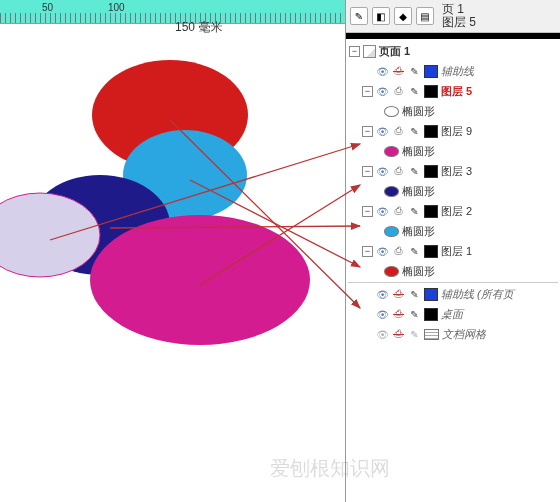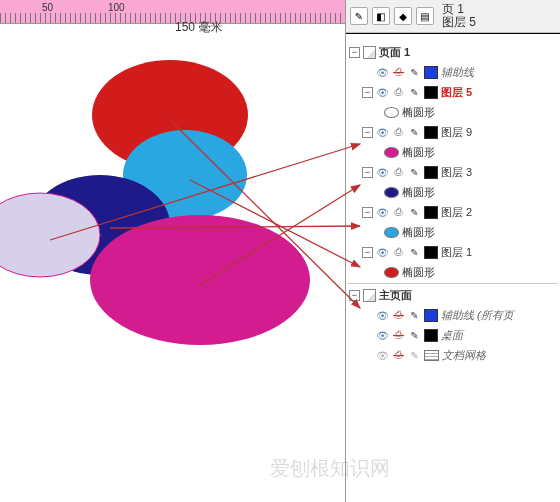--- a/index.html
+++ b/index.html
@@ -15,21 +15,21 @@
     .container { display: flex; width: 100%; height: 100%; }
     .canvas-area {
       flex: 0 0 345px;
       position: relative;
       background: #fff;
     }
     .ruler-h {
       position: absolute;
       top: 0; left: 0; right: 0;
       height: 24px;
-      background: #f9a8d4;
+      background: #5eead4;
       border-bottom: 1px solid #999;
       font-size: 10px;
       color: #333;
     }
     .ruler-tick { position: absolute; top: 2px; }
     .ruler-unit { position: absolute; top: 19px; left: 175px; font-size: 12px; color: #333; }
     .ruler-marks {
       position: absolute; bottom: 0; left: 0; right: 0; height: 10px;
       background-image: repeating-linear-gradient(90deg, #777 0, #777 1px, transparent 1px, transparent 5px);
     }
@@ -74,23 +74,23 @@
       background: #fff;
       display: inline-flex;
       align-items: center; justify-content: center;
       border-radius: 2px;
       font-size: 10px;
     }
     .tb-info { margin-left: 4px; display: flex; flex-direction: column; line-height: 13px; font-size: 12px; color: #333;}
     .tree {
       flex: 1;
       background: #fff;
-      border-top: 1px solid #000000;
+      border-top: 6px solid #000000;
       overflow: hidden;
-      padding: 8px 0;
+      padding: 2px 0;
     }
     .row {
       display: flex;
       align-items: center;
       height: 20px;
       padding: 0 3px;
       gap: 3px;
       font-size: 11px;
       color: #333;
       white-space: nowrap;
@@ -271,25 +271,20 @@
         <span class="swatch" style="background:#000"></span>
         <span class="label">图层 1</span>
       </div>
       <div class="row indent-2">
         <span class="ell-icon" style="background:#d21c1c"></span>
         <span class="label">椭圆形</span>
       </div>
 
       <div class="sep-line"></div>
 
-      <div class="row">
-        <span class="expander"></span>
-        <span class="page-icon"></span>
-        <span class="label" style="font-weight:bold">主页面</span>
-      </div>
       <div class="row indent-1">
         <span class="exp-spacer"></span>
         <span class="eye-icon">👁</span>
         <span class="print-icon disabled">⎙</span>
         <span class="edit-icon">✎</span>
         <span class="swatch" style="background:#1b3fdc"></span>
         <span class="label italic">辅助线 (所有页</span>
       </div>
       <div class="row indent-1">
         <span class="exp-spacer"></span>

